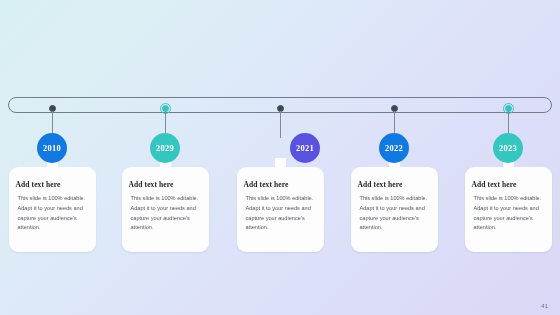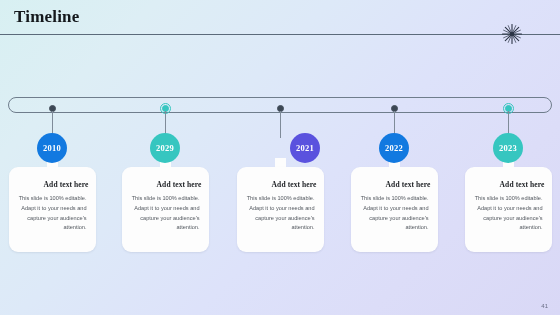--- a/index.html
+++ b/index.html
@@ -148,21 +148,21 @@
     left: 50%;
     top: 62px;
     width: 87px;
     height: 85px;
     margin-left: -43.5px;
     background: #fdfdfd;
     border-radius: 9px;
     box-shadow: 0 1px 2px rgba(60,70,95,0.10);
     box-sizing: border-box;
     padding: 13px 7px 8px 7px;
-    text-align: right;
+    text-align: left;
   }
   .card-title {
     font-family: "Liberation Serif", serif;
     font-weight: bold;
     font-size: 7.5px;
     color: #1a1d21;
     margin-bottom: 5px;
     letter-spacing: 0.1px;
   }
   .card-body {
@@ -180,39 +180,20 @@
     bottom: 6px;
     font-size: 6px;
     color: #6a6f86;
   }
 </style>
 </head>
 <body>
 
 <div class="slide">
 
-  <div class="header">
-    <div class="title">Timeline</div>
-    <div class="header-rule"></div>
-    <div class="sparkle">
-      <svg viewBox="0 0 24 24" width="24" height="24" aria-hidden="true">
-        <g stroke="#2b3445" stroke-width="1.1" stroke-linecap="round">
-          <line x1="12" y1="2.5" x2="12" y2="21.5"></line>
-          <line x1="2.5" y1="12" x2="21.5" y2="12"></line>
-          <line x1="5.3" y1="5.3" x2="18.7" y2="18.7"></line>
-          <line x1="18.7" y1="5.3" x2="5.3" y2="18.7"></line>
-          <line x1="8.2" y1="3.6" x2="15.8" y2="20.4" stroke-width="0.7"></line>
-          <line x1="15.8" y1="3.6" x2="8.2" y2="20.4" stroke-width="0.7"></line>
-          <line x1="3.6" y1="8.2" x2="20.4" y2="15.8" stroke-width="0.7"></line>
-          <line x1="3.6" y1="15.8" x2="20.4" y2="8.2" stroke-width="0.7"></line>
-        </g>
-        <circle cx="12" cy="12" r="2.1" fill="#2b3445"></circle>
-      </svg>
-    </div>
-  </div>
 
   <div class="timeline-bar"></div>
 
   <div class="milestone" style="left: 52px;">
 
     <div class="node-dot"></div>
     <div class="connector"></div>
     <div class="badge-tab"></div>
     <div class="badge" style="background: rgb(18, 121, 224);">2010</div>
     <div class="card">

